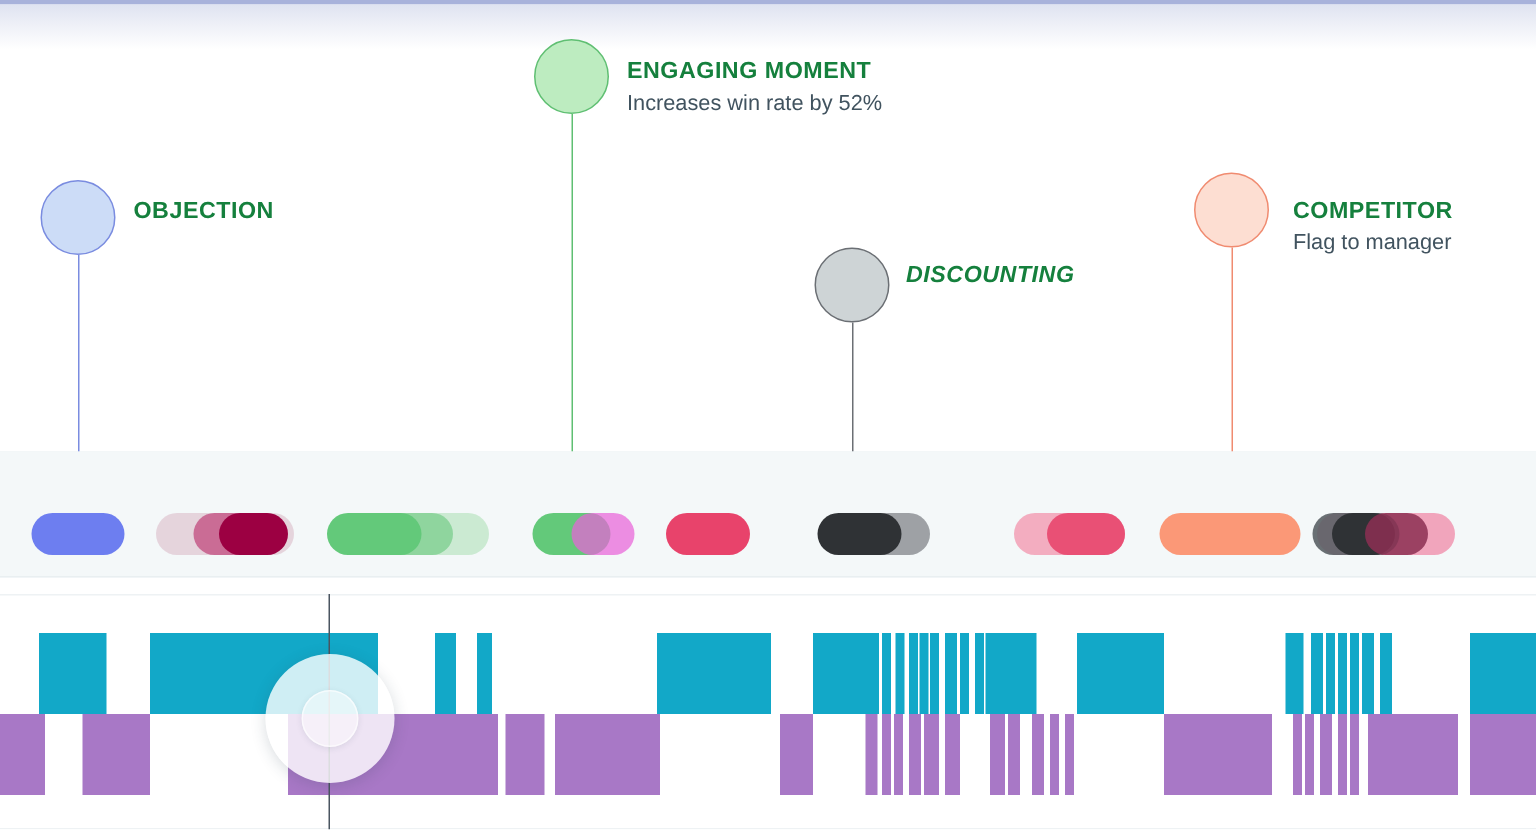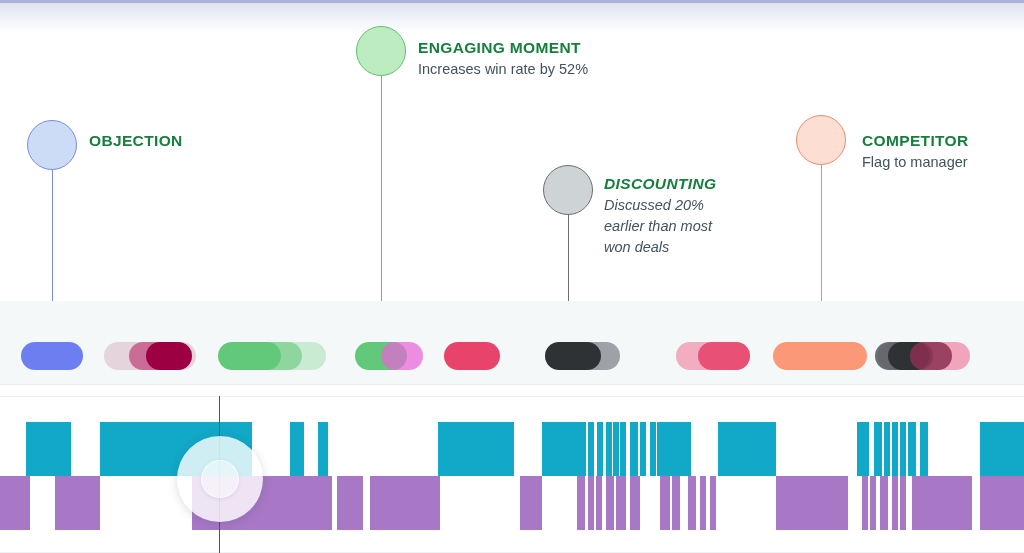--- a/index.html
+++ b/index.html
@@ -62,21 +62,20 @@
       <div class="stem" style="left: 381px; top: 76px; height: 276px; background: rgb(95, 191, 114);"></div>
       <div class="dot" style="left: 356px; top: 26px; width: 50px; height: 50px; background: rgb(189, 236, 192); border: 1.5px solid rgb(95, 191, 114);"></div>
       <div class="ctext" style="left: 418px; top: 38px;">
         <div class="ctitle">ENGAGING MOMENT</div>
         <div class="cdesc">Increases win rate by 52%</div>
       </div>
       <div class="stem" style="left: 568px; top: 215px; height: 137px; background: rgb(107, 111, 116);"></div>
       <div class="dot" style="left: 543px; top: 165px; width: 50px; height: 50px; background: rgb(206, 212, 214); border: 1.5px solid rgb(107, 111, 116);"></div>
       <div class="ctext" style="left: 604px; top: 174px; font-style: italic;">
         <div class="ctitle">DISCOUNTING</div>
-        <div class="cdesc">Discussed 20%<br>earlier than most<br>won deals</div>
       </div>
       <div class="stem" style="left: 821px; top: 165px; height: 187px; background: rgb(240, 139, 112);"></div>
       <div class="dot" style="left: 796px; top: 115px; width: 50px; height: 50px; background: rgb(253, 222, 210); border: 1.5px solid rgb(240, 139, 112);"></div>
       <div class="ctext" style="left: 862px; top: 131px;">
         <div class="ctitle">COMPETITOR</div>
         <div class="cdesc">Flag to manager</div>
       </div>
     </div>
 
   <div class="band-top-line"></div>

